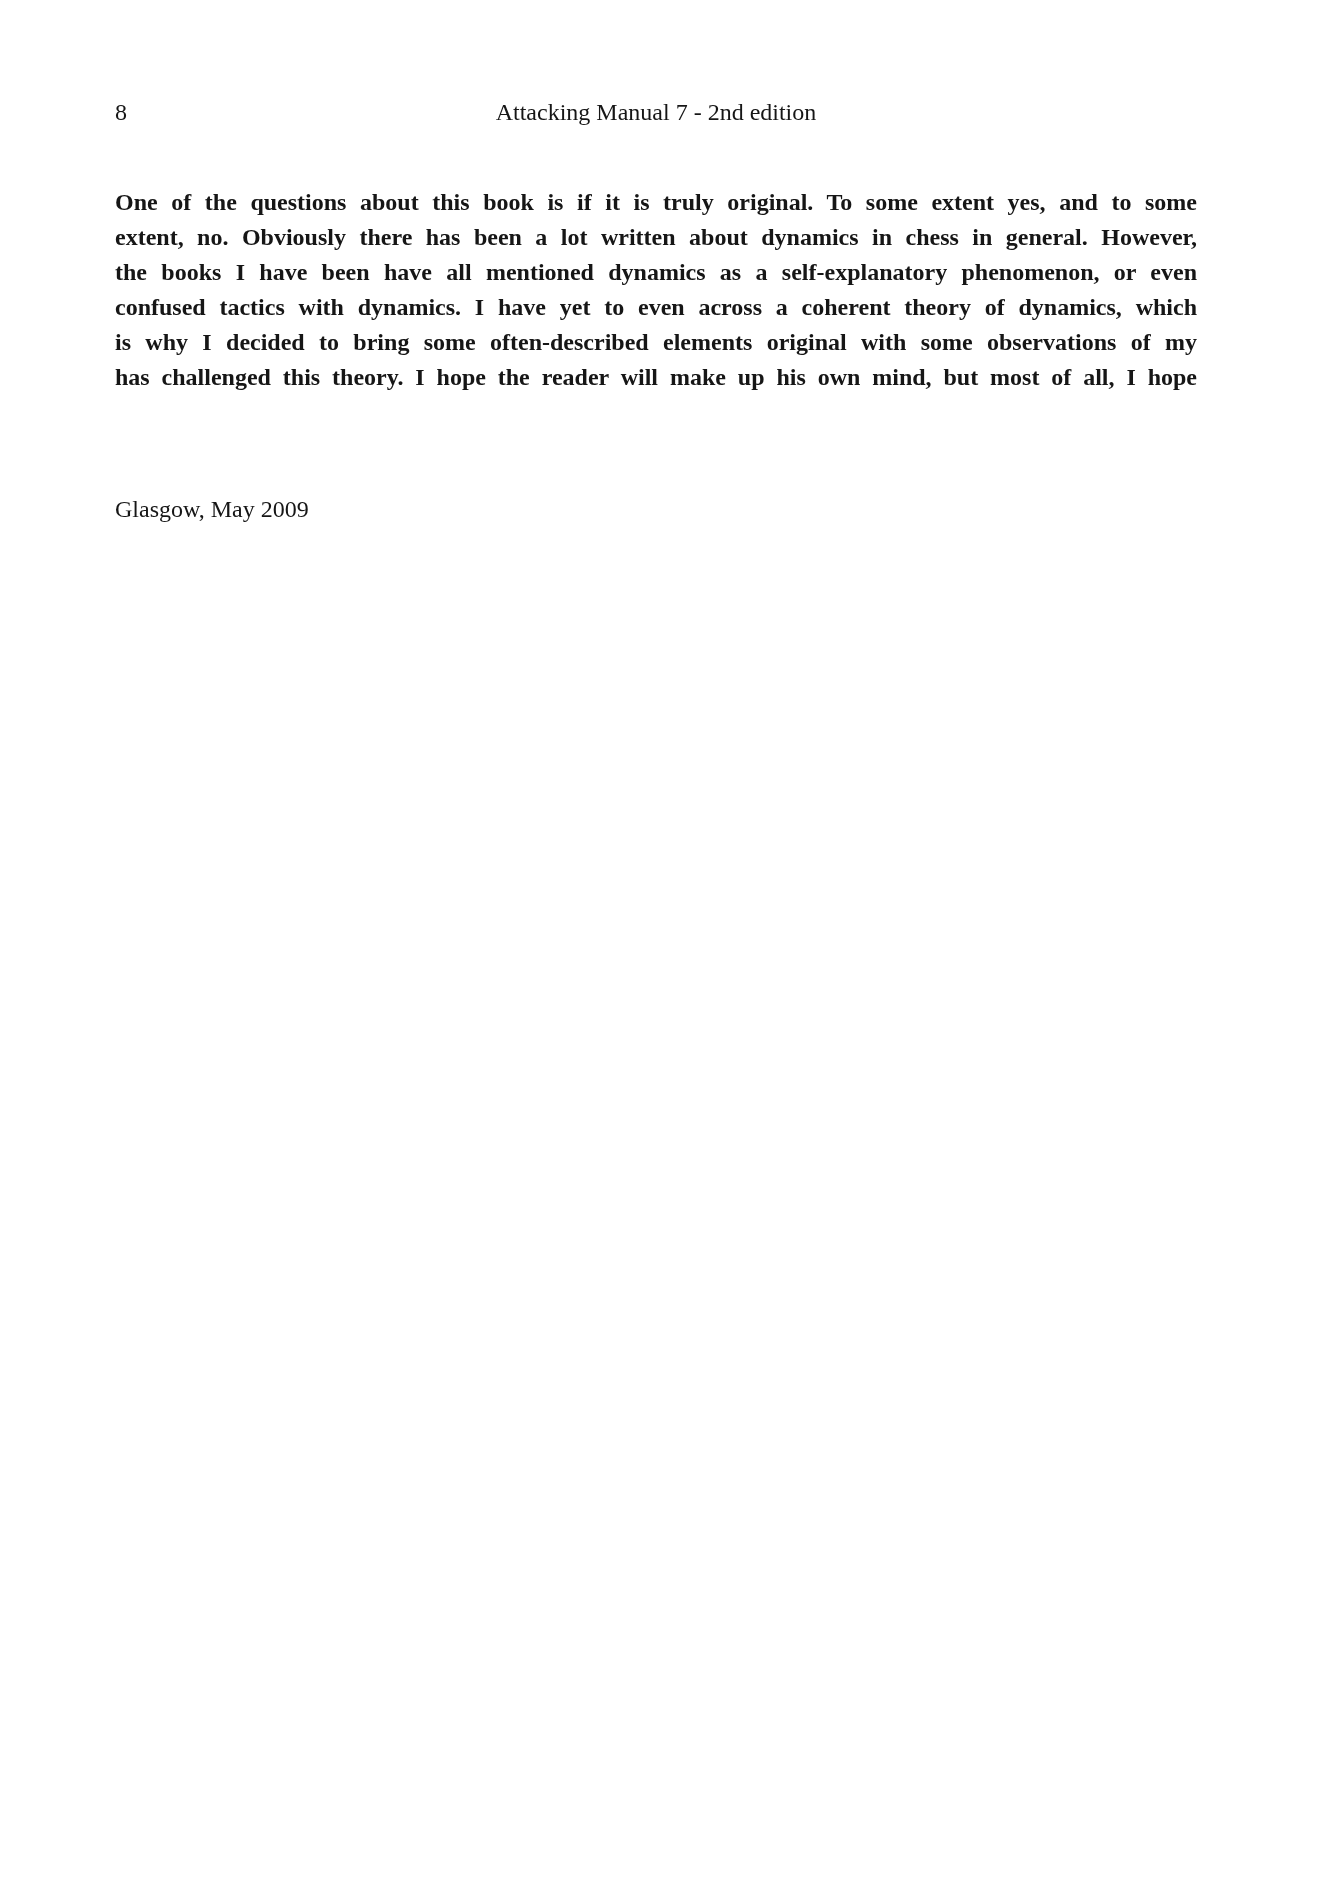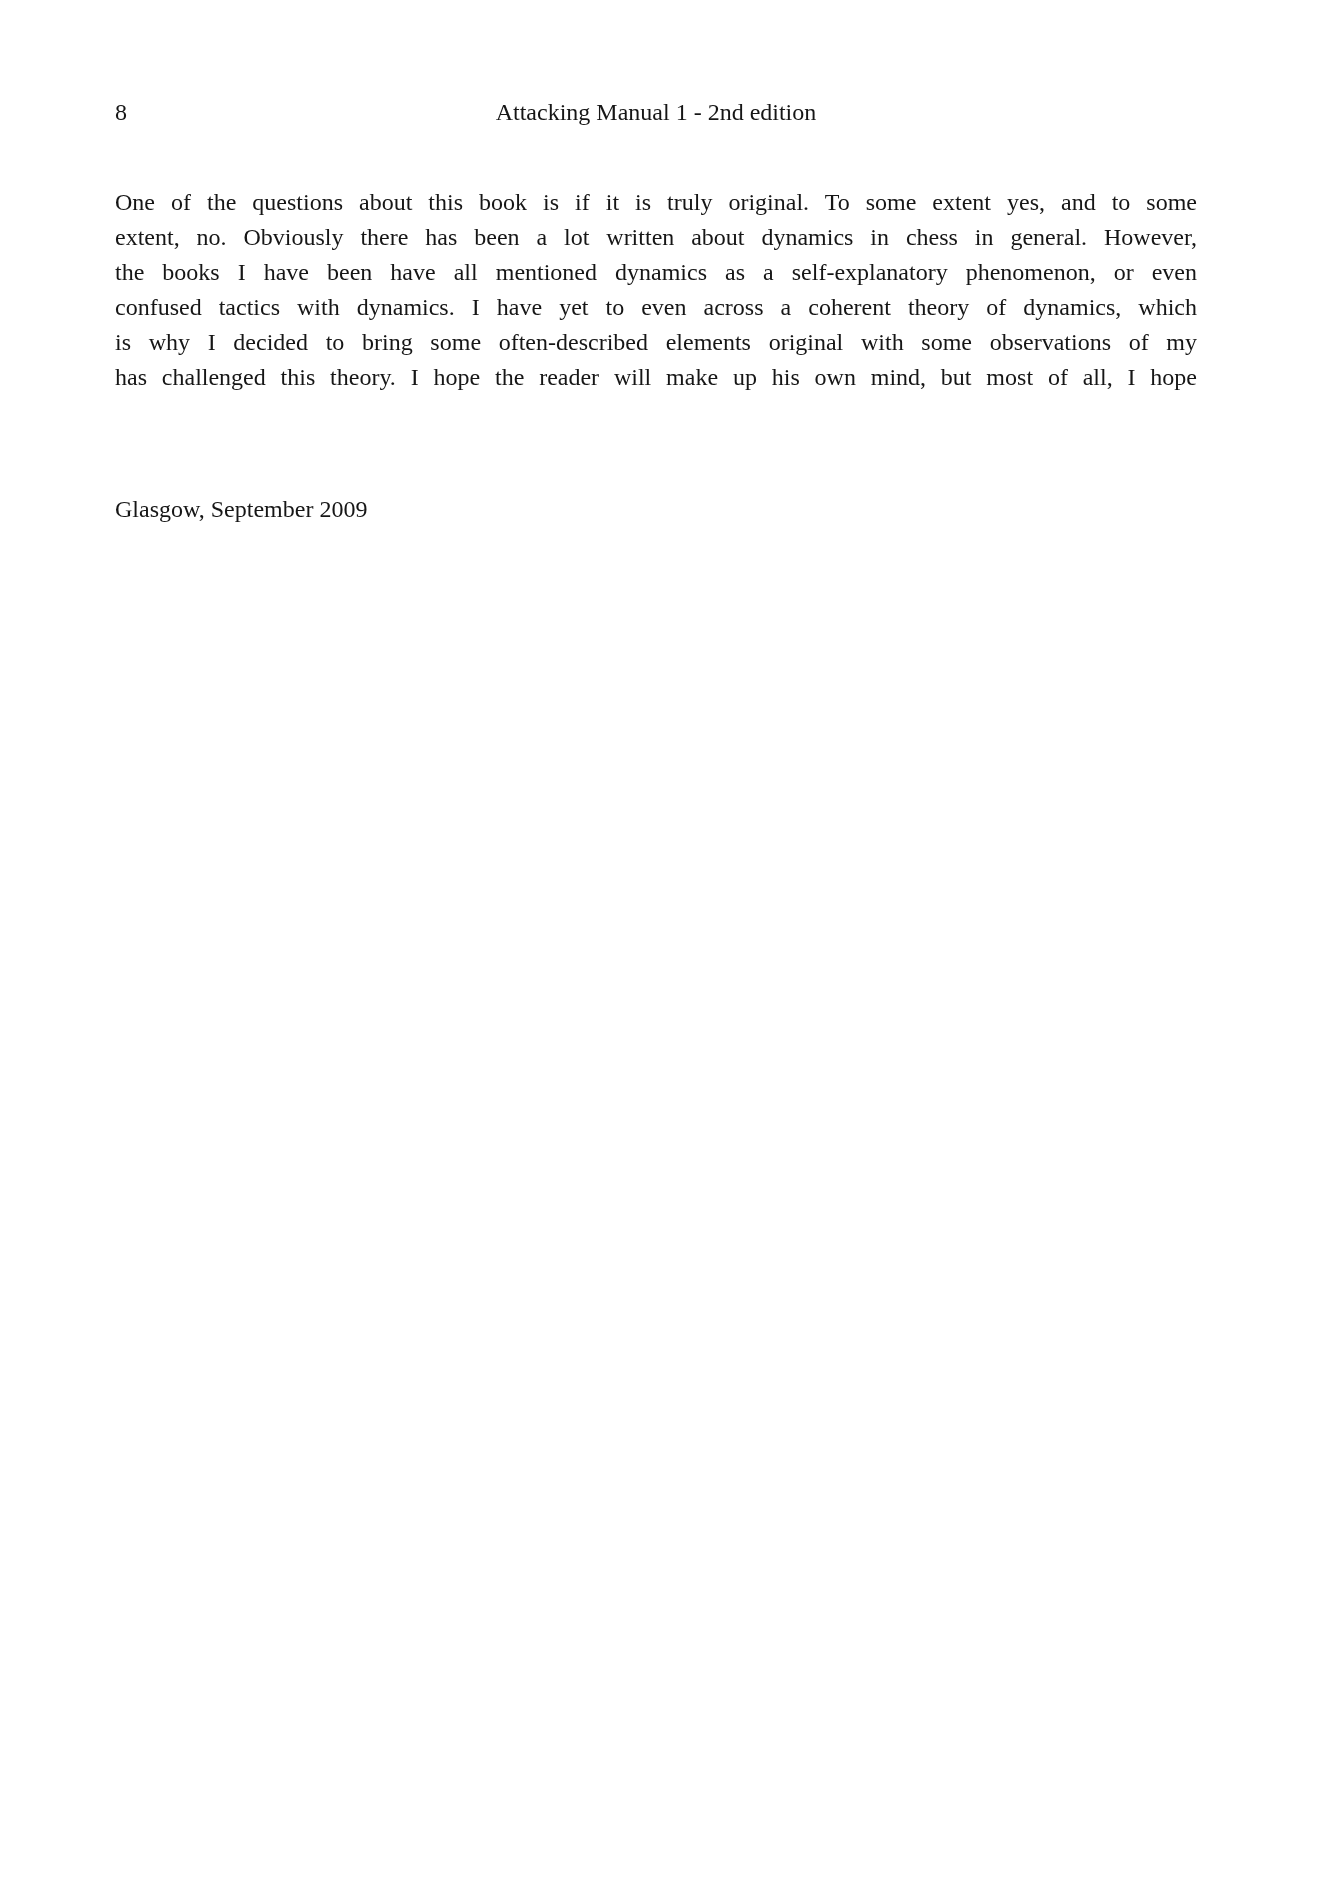--- a/index.html
+++ b/index.html
@@ -40,20 +40,21 @@
     left: 115px;
     width: 1082px;
     font-size: 24px;
   }
   .body-text .line {
     height: 35px;
     line-height: 35px;
     white-space: nowrap;
     text-align: justify;
     text-align-last: justify;
+    font-weight: bold;
   }
   .body-text .line.last {
     text-align-last: left;
   }
   .signature {
     position: absolute;
     top: 492px;
     left: 115px;
     width: 1082px;
     font-size: 24px;
@@ -63,29 +64,29 @@
     line-height: 35px;
   }
 </style>
 </head>
 <body>
 
 <div class="page">
 
   <div class="page-header">
     <span class="page-number">8</span>
-    <span class="running-title">Attacking Manual 1 - 2nd edition</span>
+    <span class="running-title">Attacking Manual 7 - 2nd edition</span>
   </div>
 
   <div class="body-text">
     <div class="line">One of the questions about this book is if it is truly original. To some extent yes, and to some</div>
     <div class="line">extent, no. Obviously there has been a lot written about dynamics in chess in general. However,</div>
     <div class="line">the books I have been have all mentioned dynamics as a self-explanatory phenomenon, or even</div>
     <div class="line">confused tactics with dynamics. I have yet to even across a coherent theory of dynamics, which</div>
     <div class="line">is why I decided to bring some often-described elements original with some observations of my</div>
     <div class="line">has challenged this theory. I hope the reader will make up his own mind, but most of all, I hope</div>
   </div>
 
   <div class="signature">
-    <div class="sig-line">Glasgow, September 2009</div>
+    <div class="sig-line">Glasgow, May 2009</div>
   </div>
 
 </div>
 
 </body></html>

